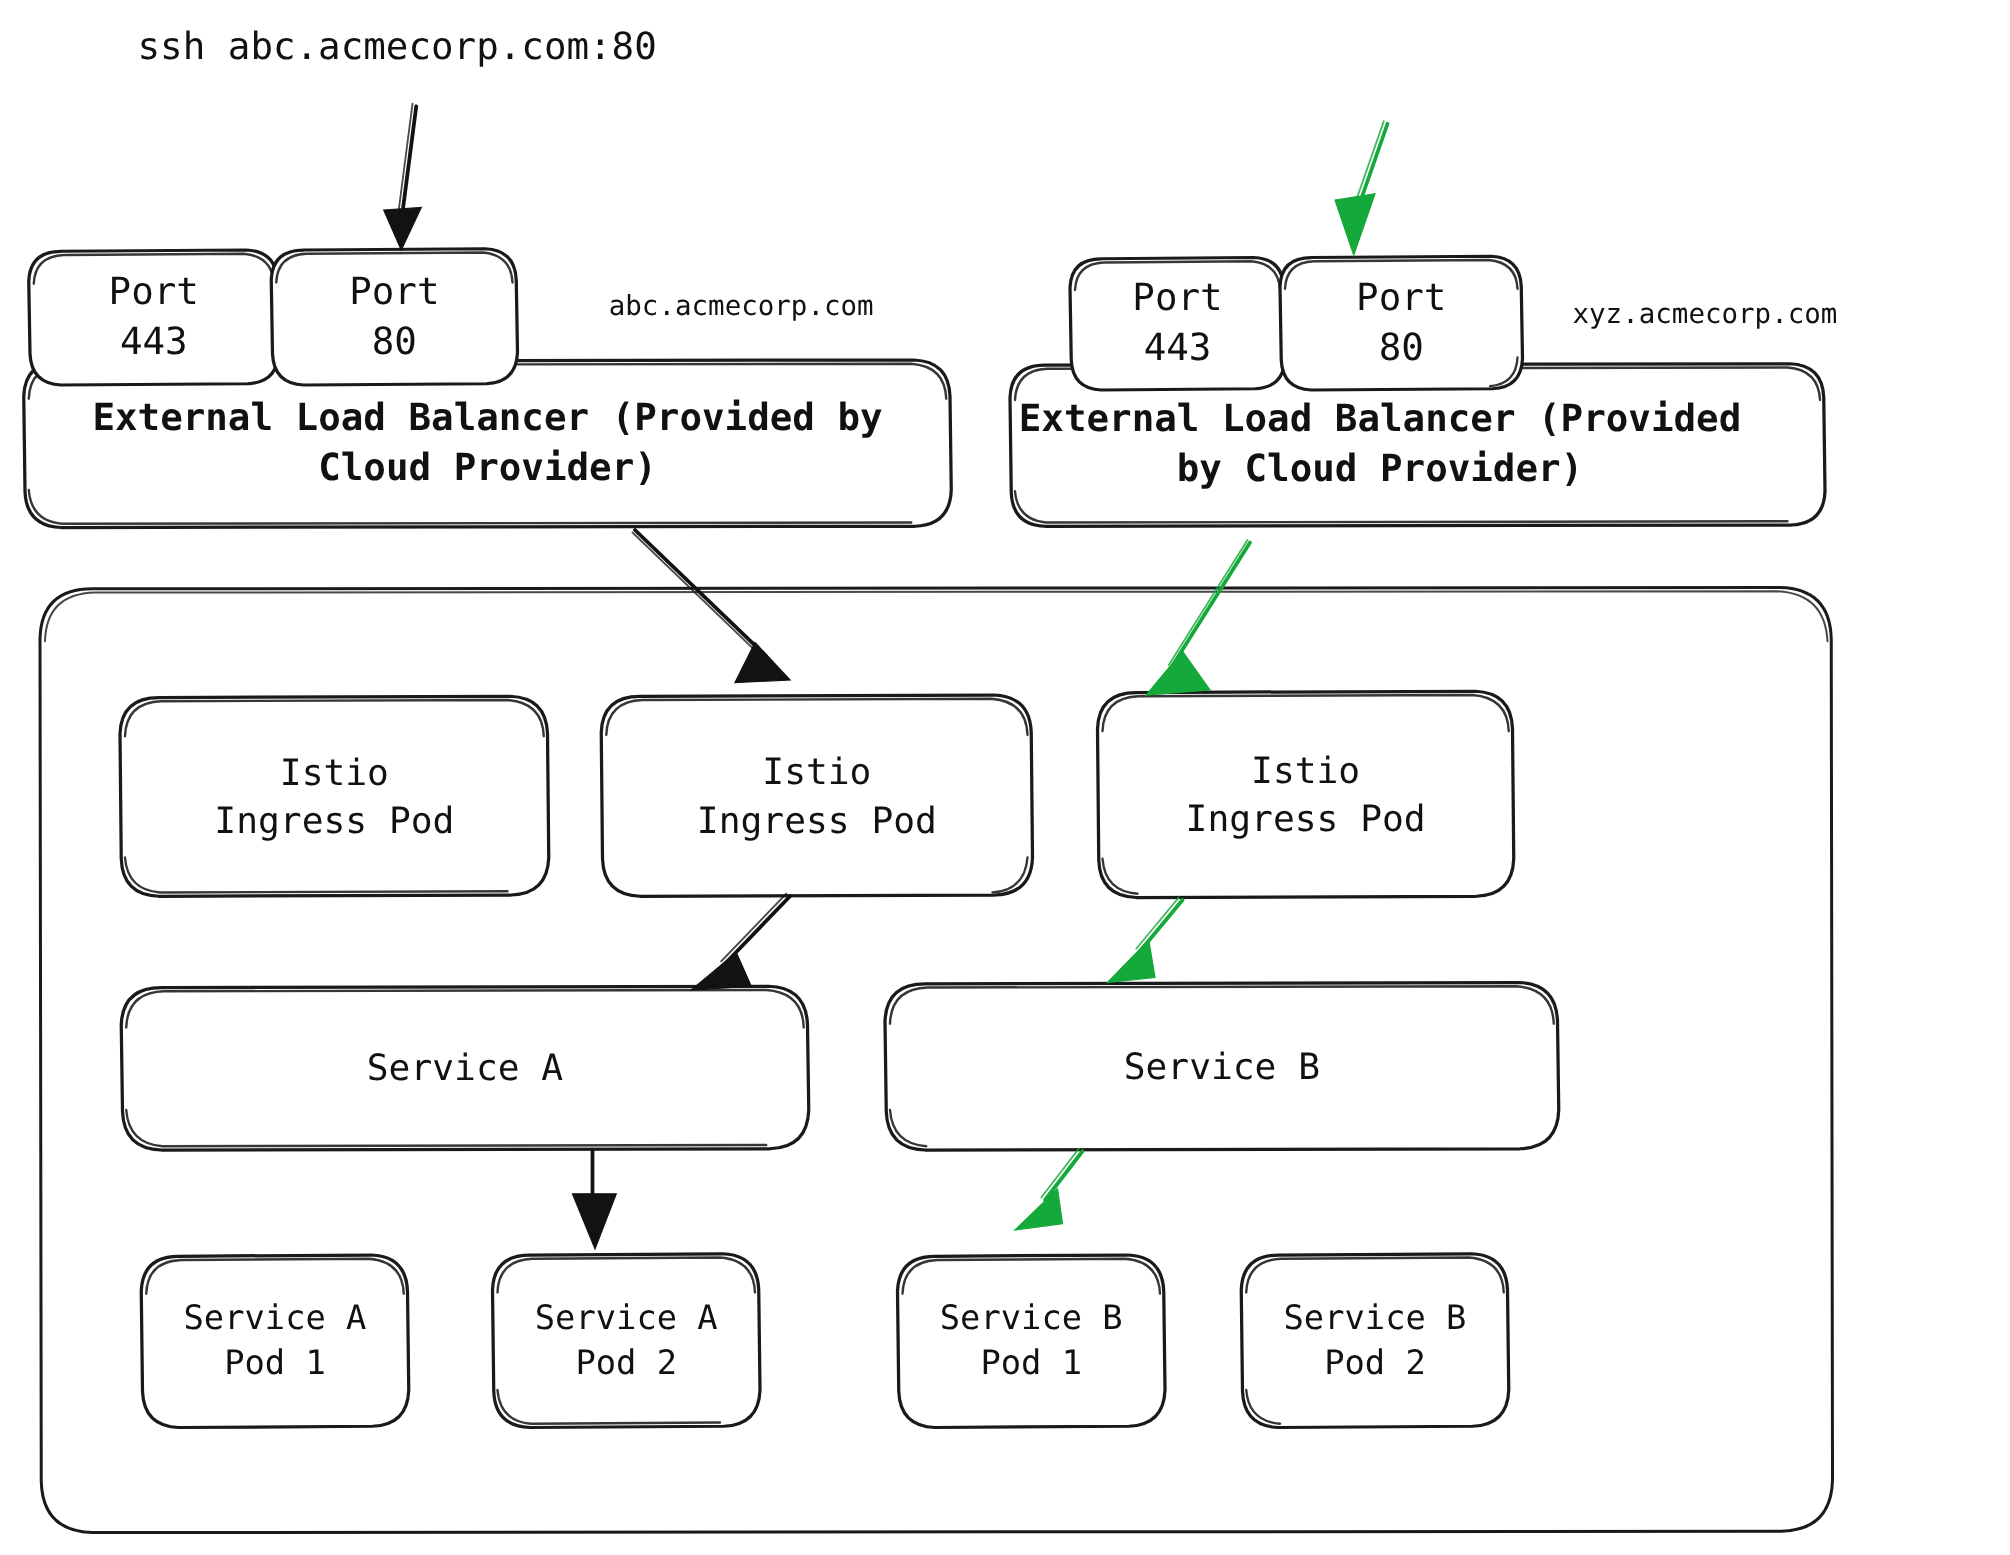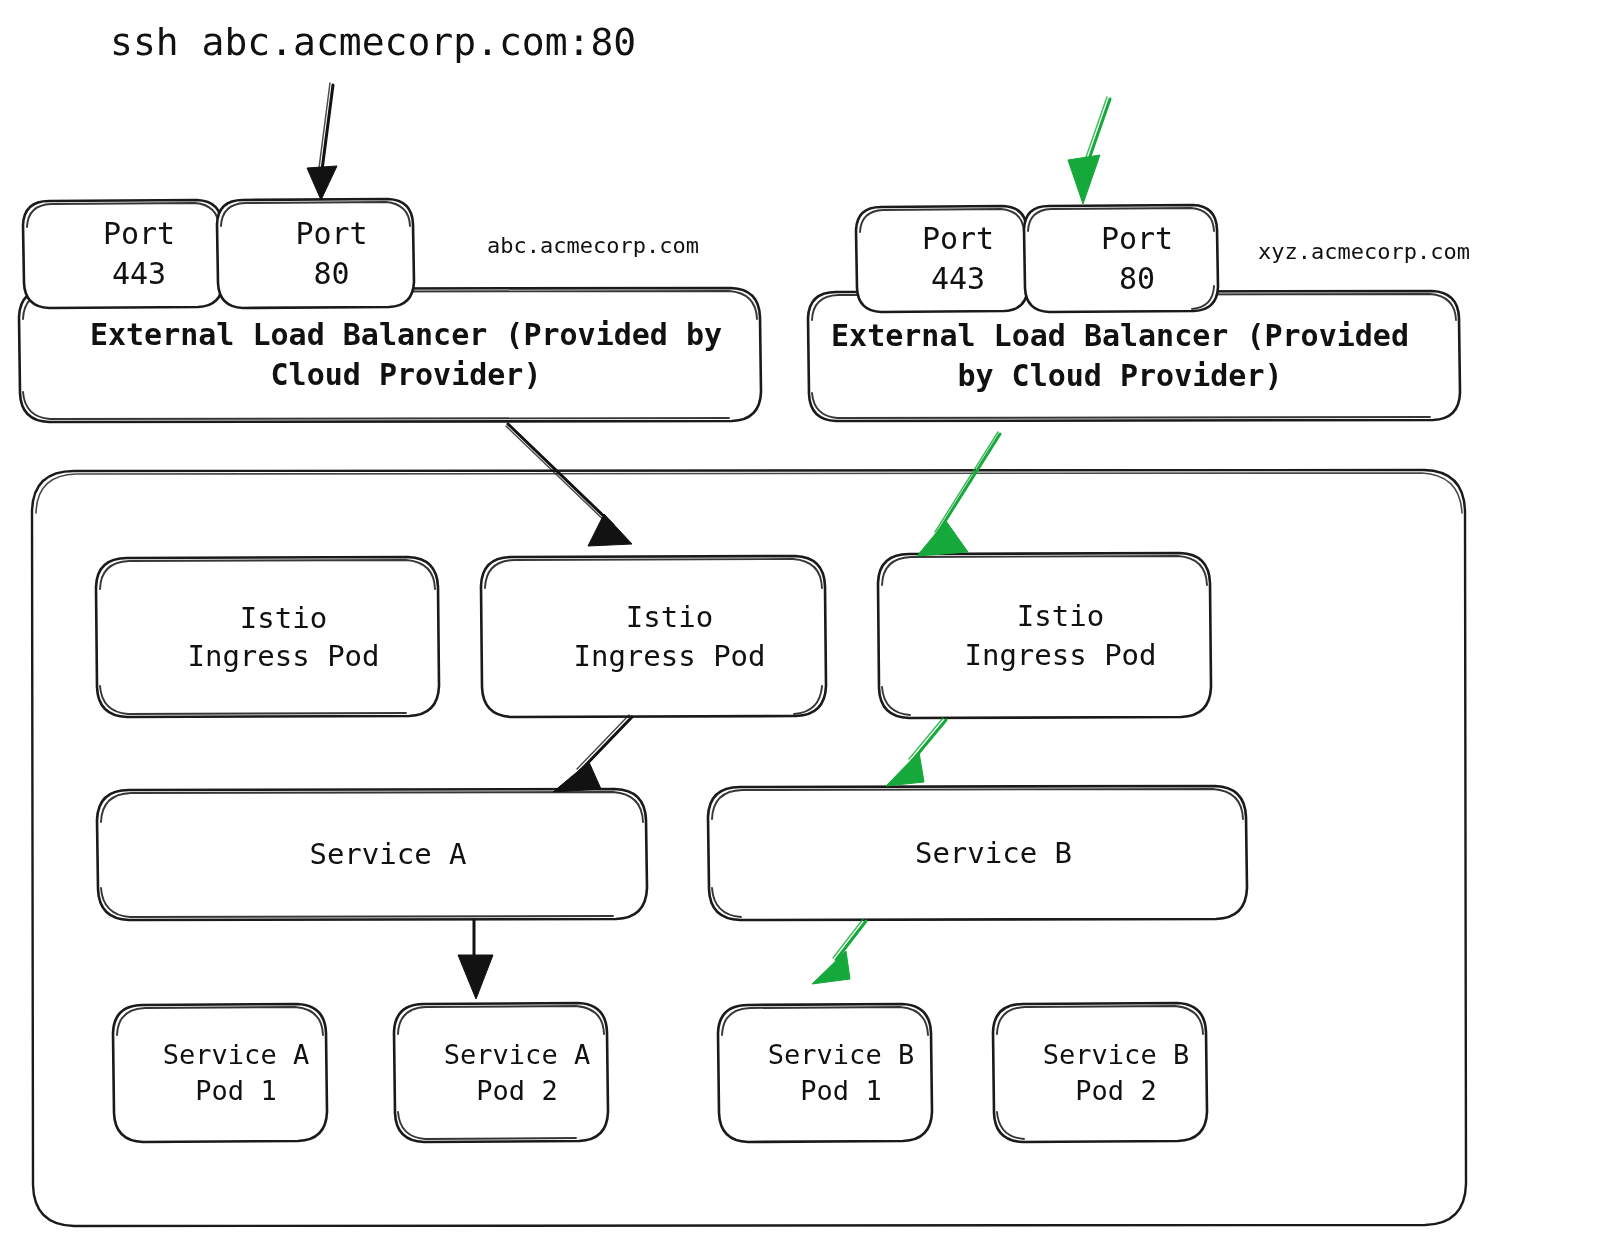--- a/index.html
+++ b/index.html
@@ -92,34 +92,33 @@
     display: flex;
     flex-direction: column;
     align-items: center;
     justify-content: center;
     text-align: center;
     color: #111111;
     font-family: "DejaVu Sans Mono", "Liberation Mono", monospace;
     line-height: 1.32;
     white-space: pre-line;
     pointer-events: none;
-    padding-left: 16px;
   }
   .free-label {
     position: absolute;
     color: #111111;
     font-family: "DejaVu Sans Mono", "Liberation Mono", monospace;
     white-space: nowrap;
   }
   .fs-port   { font-size: 30px; }
   .fs-lb     { font-size: 30px; font-weight: bold; }
   .fs-pod    { font-size: 29px; }
   .fs-svc    { font-size: 29px; }
   .fs-podsm  { font-size: 27px; }
-  .fs-cmd    { font-size: 38px; }
+  .fs-cmd    { font-size: 30px; }
   .fs-host   { font-size: 22px; }
 </style>
 </head>
 <body>
 
 <div id="diagram-root">
 
   <svg class="canvas" viewBox="0 0 1608 1244" xmlns="http://www.w3.org/2000/svg">
 
     <g>

